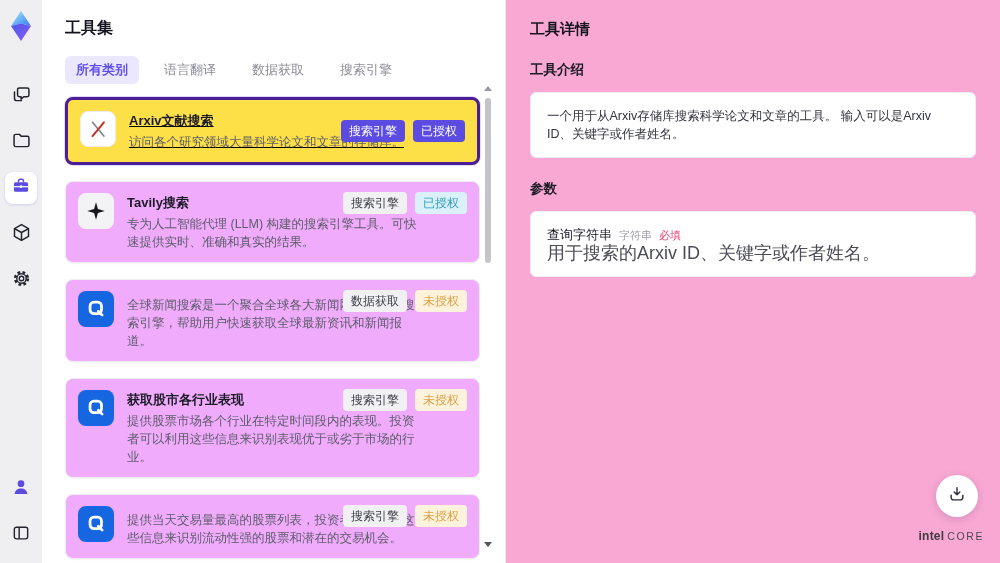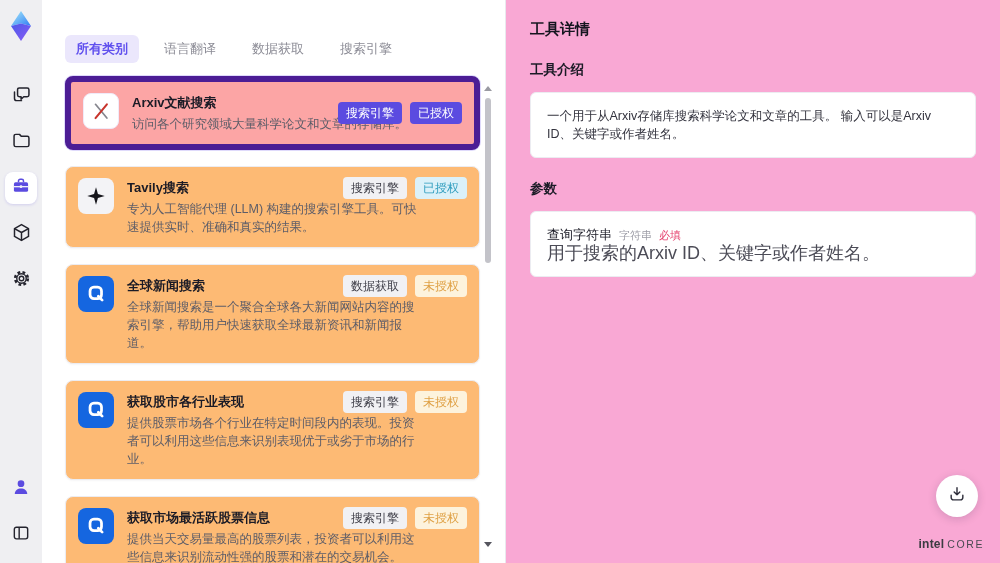--- a/index.html
+++ b/index.html
@@ -17,23 +17,23 @@
   .rail-spacer { flex:1; }
 
   
   .list-pane { width:463px; flex-shrink:0; position:relative; padding:18px 0 0 23px; background:#fff; }
   .page-title { font-size:16px; font-weight:bold; color:#15151f; }
   .tabs { display:flex; align-items:center; gap:14px; margin-top:17px; }
   .tab { font-size:13px; color:#8b8b95; padding:5px 11px; border-radius:6px; cursor:pointer; white-space:nowrap; }
   .tab.active { background:#ebe7fc; color:#6050ee; font-weight:bold; }
 
   .cards { margin-top:13px; width:415px; display:flex; flex-direction:column; gap:16px; }
-  .card { position:relative; background:#fdba74; border:1px solid #ececf1; border-radius:8px;
+  .card { position:relative; background:#f0abfc; border:1px solid #ececf1; border-radius:8px;
     padding:11px 12px; display:flex; gap:13px; box-shadow:0 1px 2px rgba(20,20,40,.04); cursor:pointer; }
-  .card.selected { background:#fca5a5; border:6px solid #4c1d95; box-shadow:0 0 0 1px rgba(126,109,240,.25); }
+  .card.selected { background:#fde047; border:3px solid #4c1d95; box-shadow:0 0 0 1px rgba(126,109,240,.25);text-decoration:underline; }
   .tool-icon { width:36px; height:36px; border-radius:8px; flex-shrink:0; display:flex;
     align-items:center; justify-content:center; background:#f3f3f6; }
   .tool-icon.white { background:#ffffff; border:1px solid #f0eaf8; }
   .tool-icon.blue { background:#1566e0; }
   .card-body { flex:1; min-width:0; padding-top:1px; }
   .card-title { font-size:13px; font-weight:bold; color:#1b1b26; line-height:17px; }
   .card-desc { font-size:12.5px; color:#5d5d68; line-height:18px; margin-top:4px; max-width:296px; }
   .badges { position:absolute; top:10px; right:12px; display:flex; gap:8px; }
   .card.selected .badges { top:50%; transform:translateY(-50%); }
   .badge { font-size:12px; line-height:14px; padding:4px 8px; border-radius:4px; white-space:nowrap; }
@@ -59,21 +59,21 @@
   .param-head { display:flex; align-items:baseline; gap:7px; }
   .param-name { font-size:13px; font-weight:normal; color:#1b1b26; }
   .param-type { font-size:11px; color:#9b9ba5; }
   .param-required { font-size:11px; color:#e5426e; }
   .param-desc { font-size:18px; color:#4c4c57; line-height:18px; }
 
   
   .fab { position:absolute; right:22px; bottom:46px; width:42px; height:42px; border-radius:50%;
     background:#fff; box-shadow:0 2px 10px rgba(20,20,50,.16); display:flex; align-items:center;
     justify-content:center; cursor:pointer; }
-  .brand { position:absolute; right:16px; bottom:12px; display:flex; align-items:baseline; gap:3px;margin-top:11px; }
+  .brand { position:absolute; right:16px; bottom:20px; display:flex; align-items:baseline; gap:3px;margin-top:11px; }
   .brand-intel { font-size:12px; font-weight:bold; color:#3c3c42; letter-spacing:.2px; }
   .brand-core { font-size:10.5px; color:#4a4a52; letter-spacing:1.6px; }
 </style>
 </head>
 <body>
 
 <div class="app">
 
   <div class="rail">
     <div class="logo">
@@ -155,20 +155,21 @@
       <span>
         <svg width="20" height="20" viewBox="0 0 24 24" fill="none" stroke="#23232d" stroke-width="1.7">
           <rect x="4" y="5" width="16" height="14" rx="2.5"></rect>
           <line x1="9.8" y1="5" x2="9.8" y2="19"></line>
         </svg>
       </span>
     </div>
   </div>
 
   <div class="list-pane">
+    <div class="page-title">工具集</div>
 
     <div class="tabs">
       <div class="tab active">所有类别</div>
       <div class="tab">语言翻译</div>
       <div class="tab">数据获取</div>
       <div class="tab">搜索引擎</div>
     </div>
 
     <div class="cards">
 
@@ -206,21 +207,20 @@
       </div>
 
       <div class="card">
         <div class="tool-icon blue">
           <svg width="22" height="22" viewBox="0 0 24 24" fill="none" stroke="#fff" stroke-linecap="round">
             <rect x="5.5" y="4.5" width="12.5" height="12.5" rx="4.2" stroke-width="3"></rect>
             <path d="M14.5 14.5l4.2 4.2" stroke-width="3"></path>
           </svg>
         </div>
         <div class="card-body">
-          <div class="card-title">全球新闻搜索</div>
           <div class="card-desc">全球新闻搜索是一个聚合全球各大新闻网站内容的搜索引擎，帮助用户快速获取全球最新资讯和新闻报道。</div>
         </div>
         <div class="badges">
           <span class="badge" data-variant="gray">数据获取</span>
           <span class="badge" data-variant="yellow">未授权</span>
         </div>
       </div>
 
       <div class="card">
         <div class="tool-icon blue">
@@ -240,21 +240,20 @@
       </div>
 
       <div class="card">
         <div class="tool-icon blue">
           <svg width="22" height="22" viewBox="0 0 24 24" fill="none" stroke="#fff" stroke-linecap="round">
             <rect x="5.5" y="4.5" width="12.5" height="12.5" rx="4.2" stroke-width="3"></rect>
             <path d="M14.5 14.5l4.2 4.2" stroke-width="3"></path>
           </svg>
         </div>
         <div class="card-body">
-          <div class="card-title">获取市场最活跃股票信息</div>
           <div class="card-desc">提供当天交易量最高的股票列表，投资者可以利用这些信息来识别流动性强的股票和潜在的交易机会。</div>
         </div>
         <div class="badges">
           <span class="badge" data-variant="gray">搜索引擎</span>
           <span class="badge" data-variant="yellow">未授权</span>
         </div>
       </div>
 
     </div>
 

